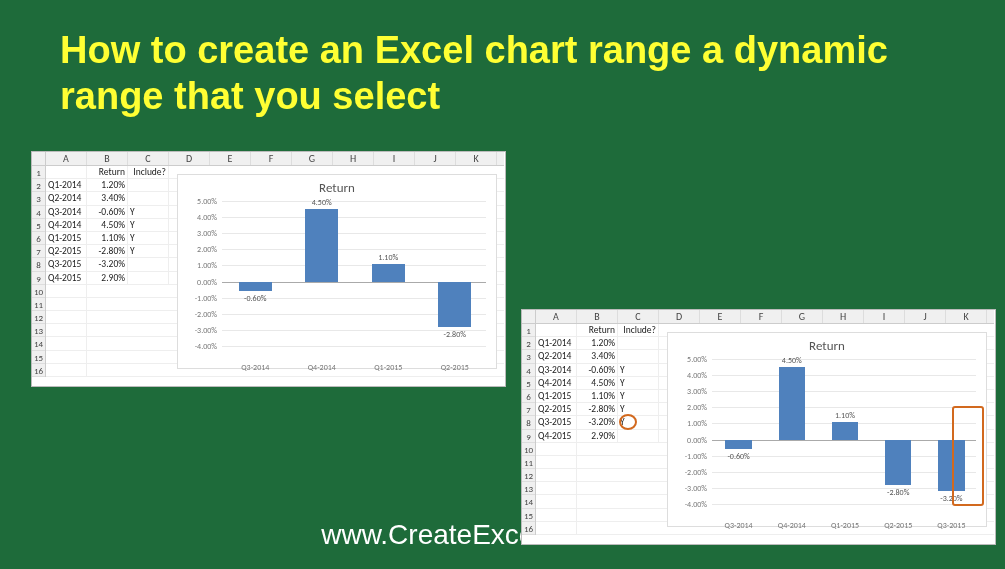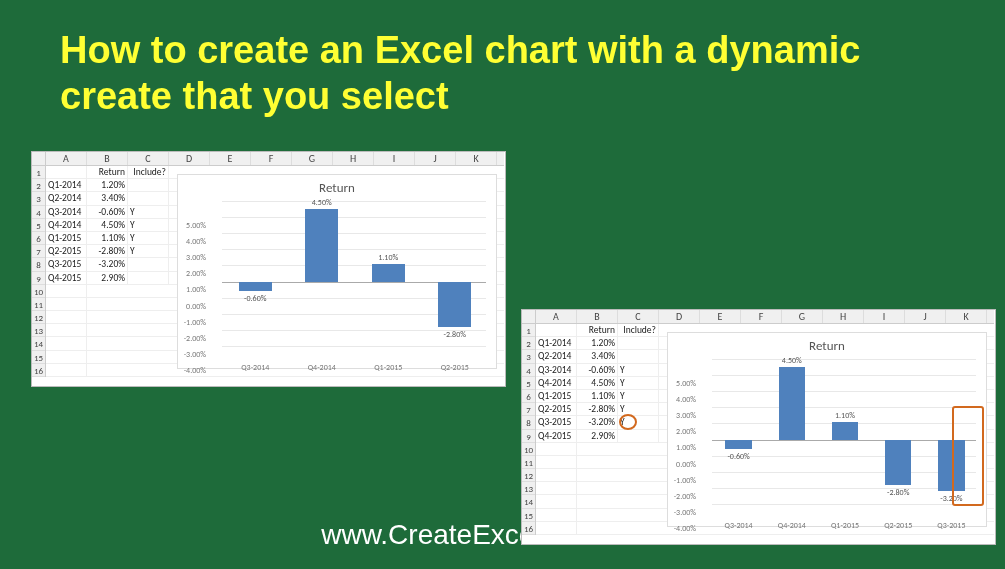--- a/index.html
+++ b/index.html
@@ -135,23 +135,22 @@
     position: absolute;
     top: 26px;
     left: 0;
     width: 42px;
     bottom: 24px;
     font-size: 8px;
     color: #777;
   }
   .y-tick {
     position: absolute;
-    right: 14px;
+    right: 3px;
     transform: translateY(-50%);
-    margin-top: 24px;
   }
   .gridline {
     position: absolute;
     left: 0;
     right: 0;
     height: 1px;
     background: #e8e8e8;
   }
   .axis-line {
     position: absolute;
@@ -193,21 +192,21 @@
   }
   .orange-rect {
     position: absolute;
     border: 2px solid #d2691e;
     border-radius: 3px;
   }
 </style>
 </head>
 <body>
 
-<div class="title">How to create an Excel chart with a dynamic create that you select</div>
+<div class="title">How to create an Excel chart range a dynamic range that you select</div>
 <div class="footer-url">www.CreateExcelCharts.com</div>
 
 <div class="excel-window window-left">
   <div class="grid-area">
     <div class="col-headers">
       <div class="row-h-corner"></div>
       <div class="ch">A</div>
       <div class="ch">B</div>
       <div class="ch">C</div>
       <div class="ch">D</div>

